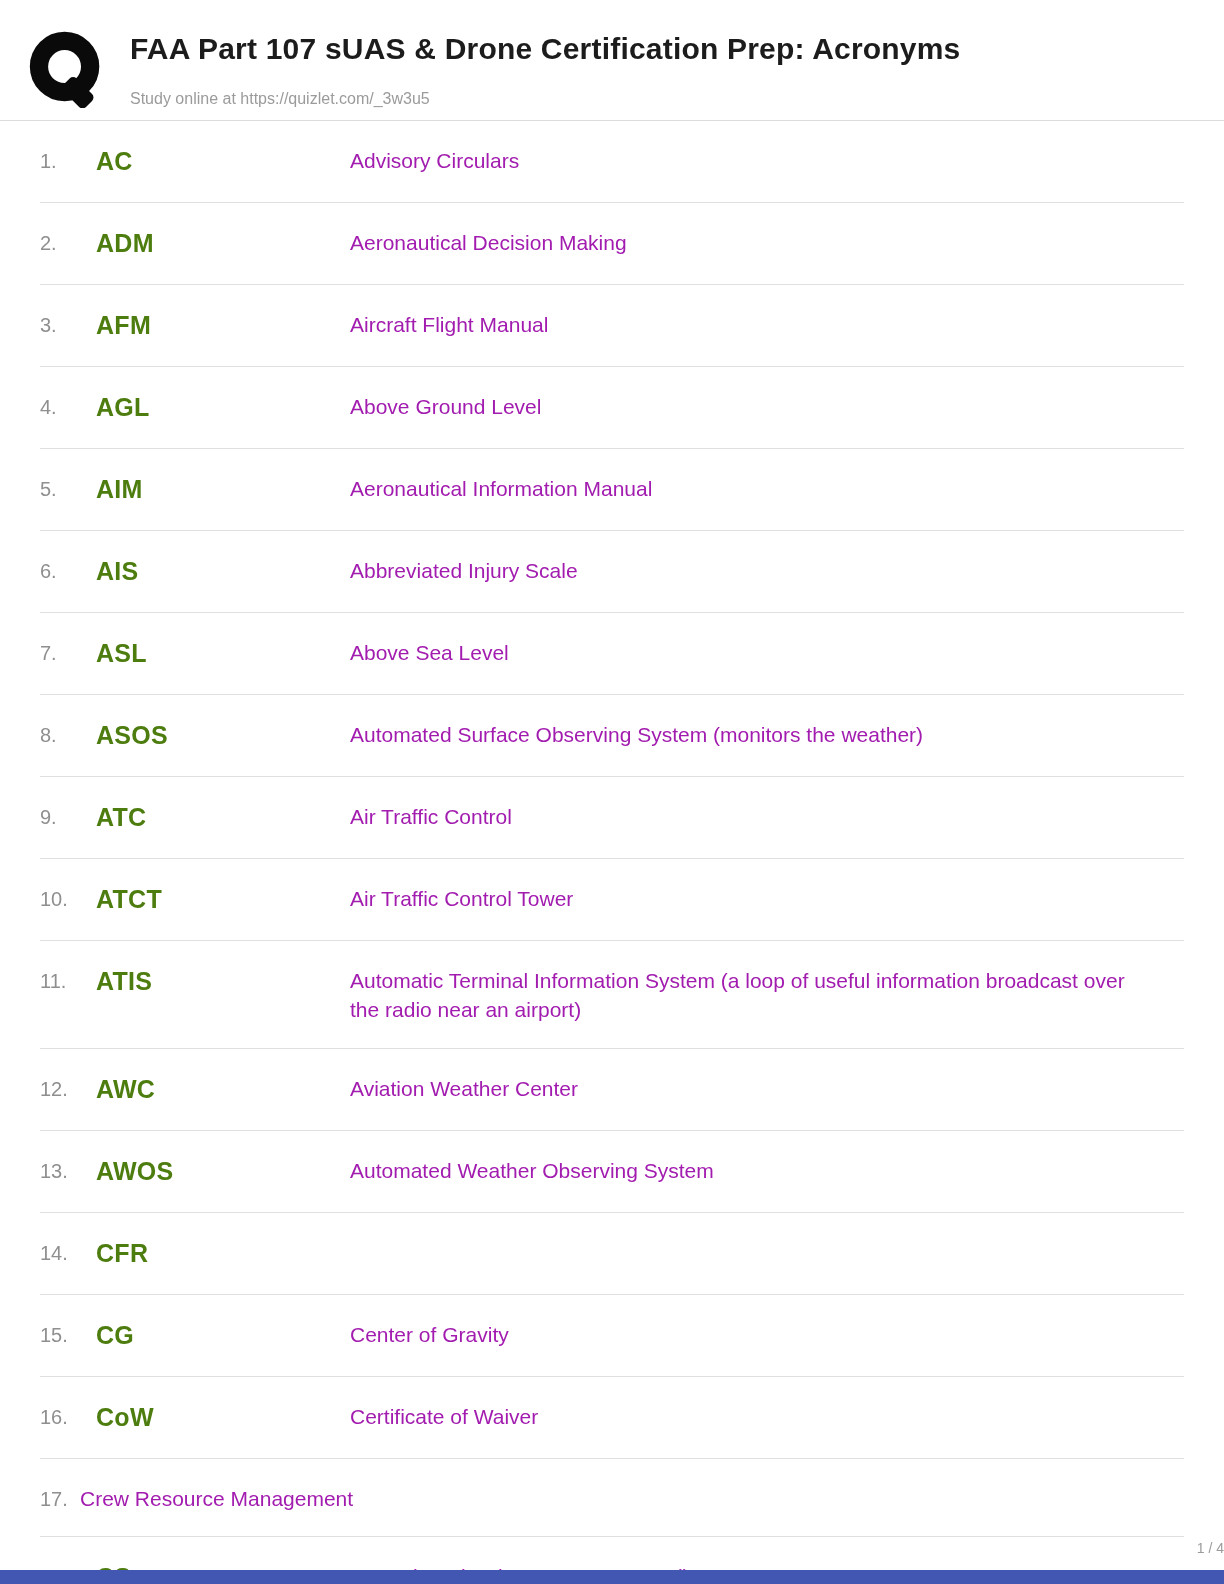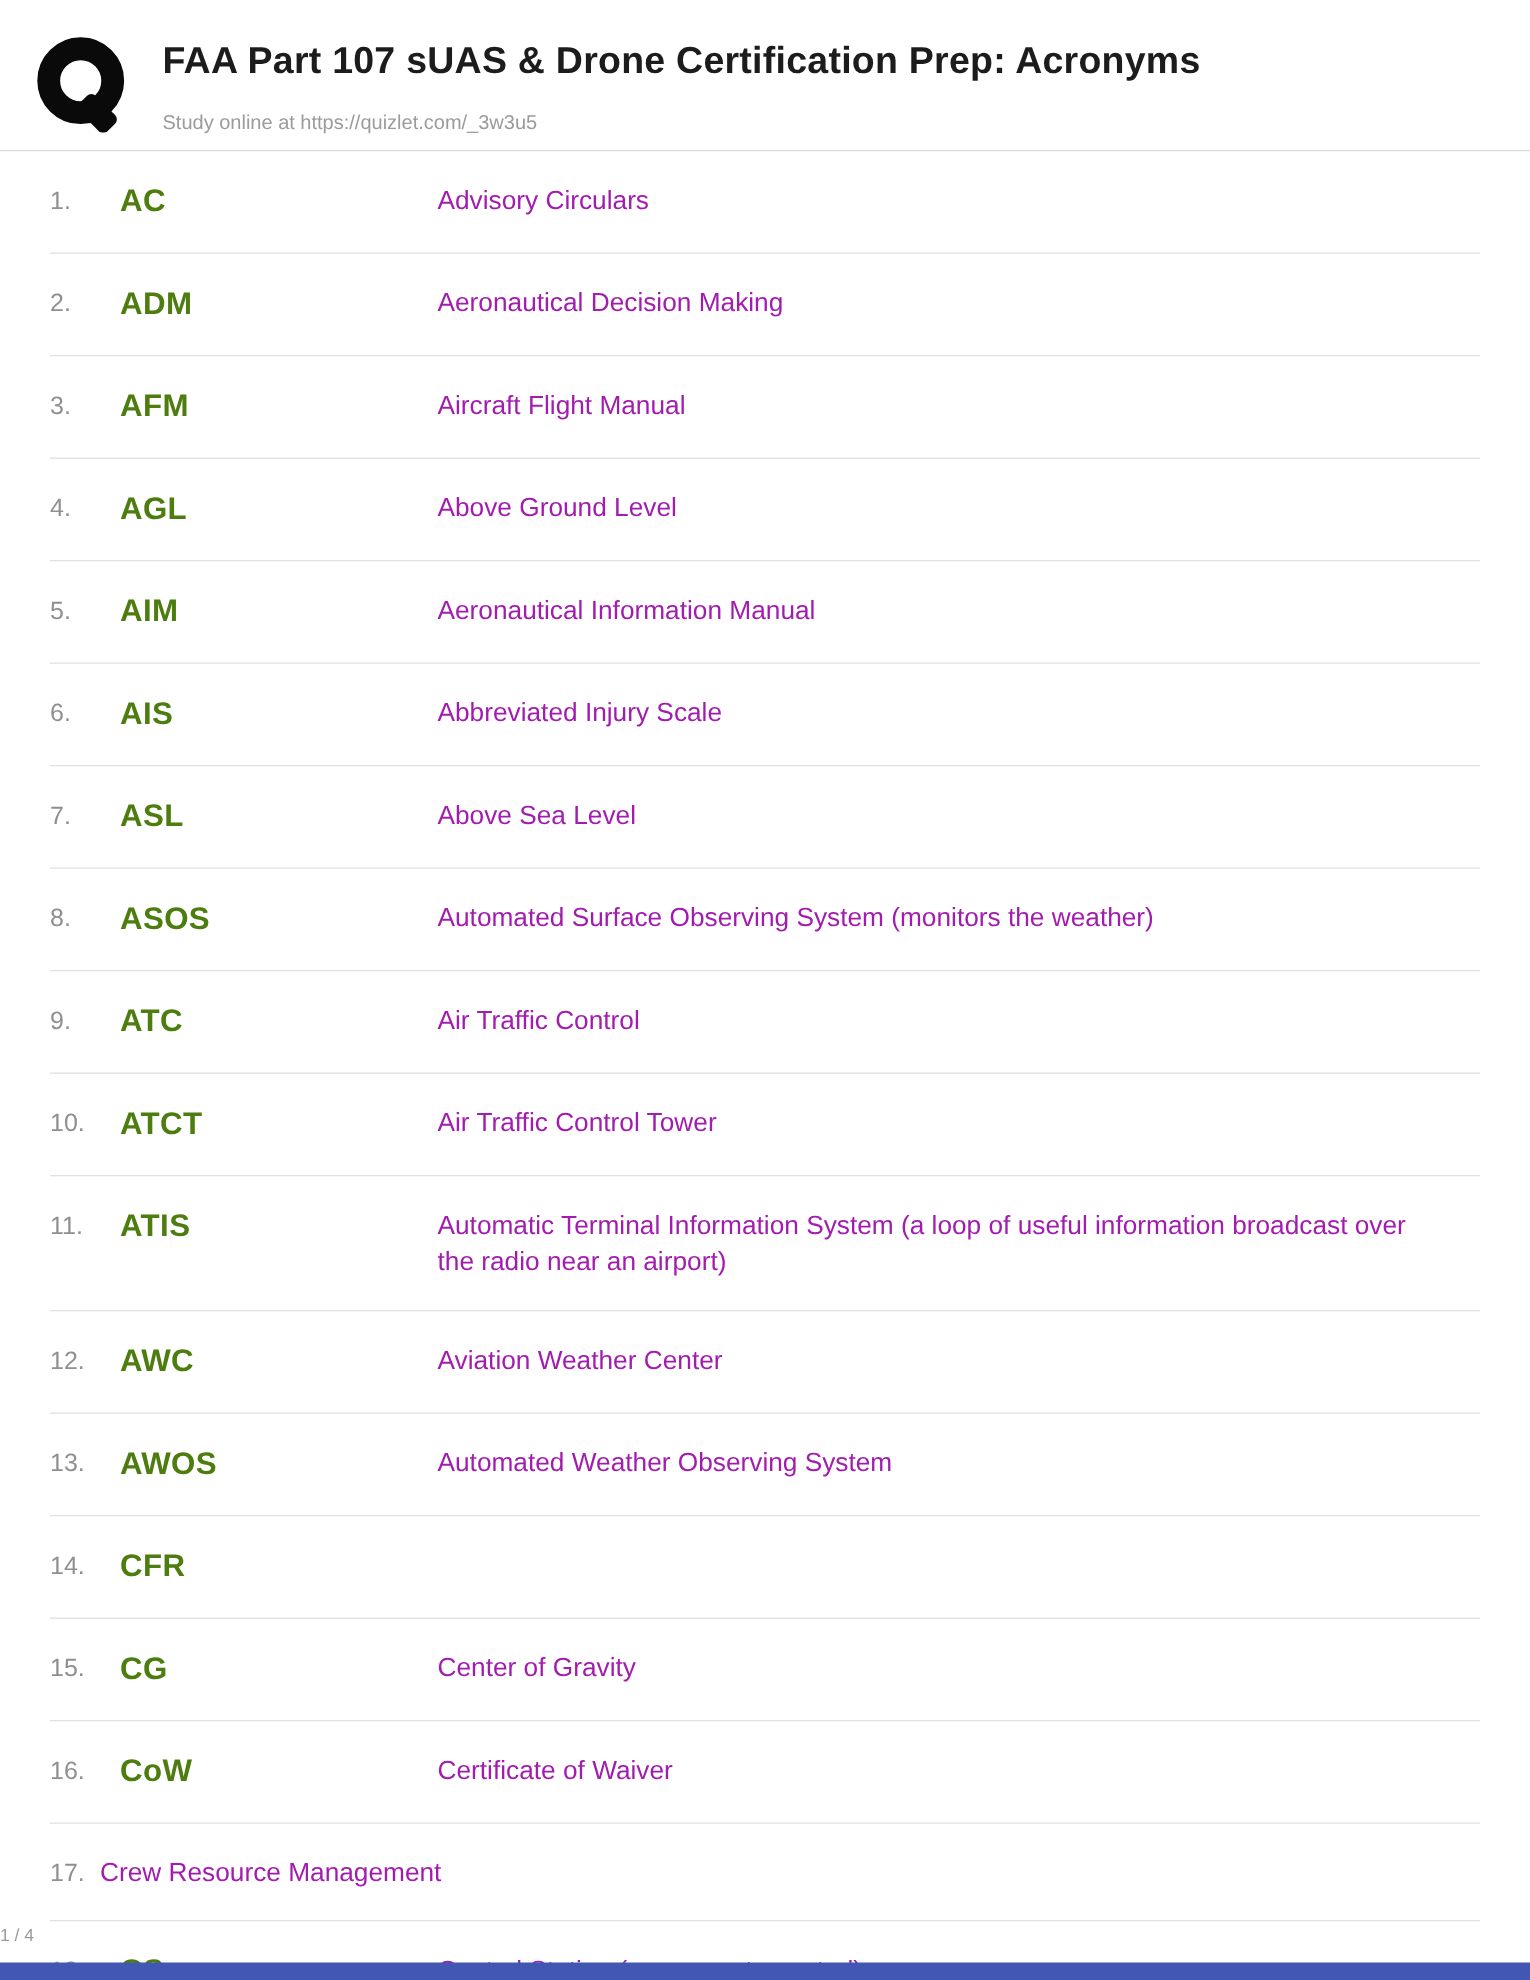--- a/index.html
+++ b/index.html
@@ -13,21 +13,21 @@
   }
   .page {
     width: 1224px;
     height: 1584px;
     position: relative;
     background: #fff;
   }
   
   .header {
     display: flex;
-    align-items: center;
+    align-items: flex-end;
     padding: 26px 40px 12px 28px;
     border-bottom: 1px solid #dcdcdc;
   }
   .logo-box {
     width: 78px;
     height: 78px;
     flex: 0 0 78px;
     margin-right: 24px;
   }
   .header-text { padding-top: 6px; }
@@ -73,21 +73,21 @@
     color: #a21caf;
     padding-top: 2px;
     padding-right: 30px;
   }
   
   .page-footer {
     position: absolute;
     bottom: 28px;
     left: 0;
     width: 100%;
-    text-align: left;
+    text-align: right;
     font-size: 14px;
     color: #9b9b9b;
   }
   .bottom-bar {
     position: absolute;
     bottom: 0;
     left: 0;
     width: 100%;
     height: 14px;
   }

